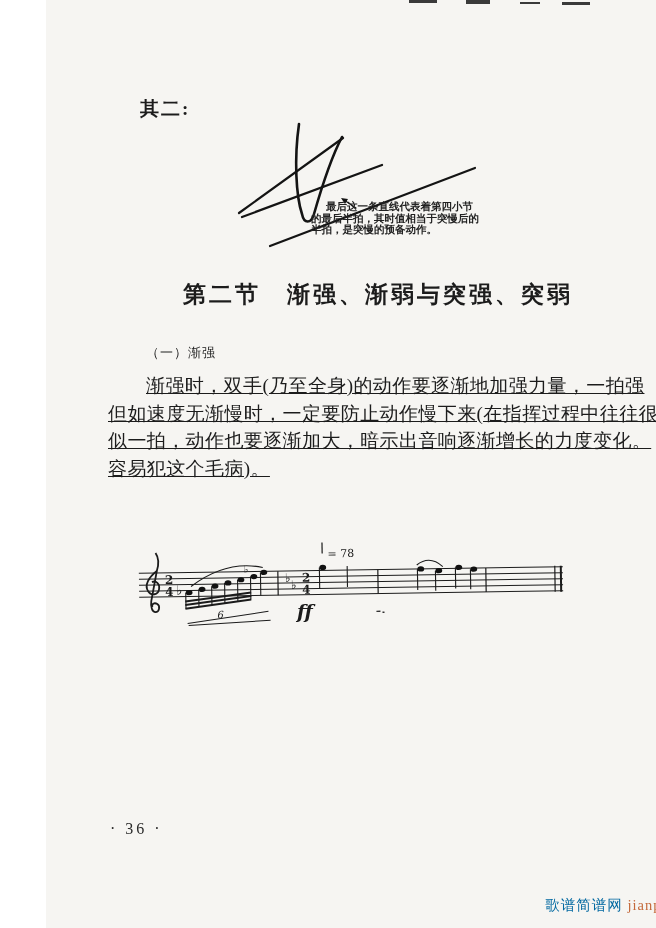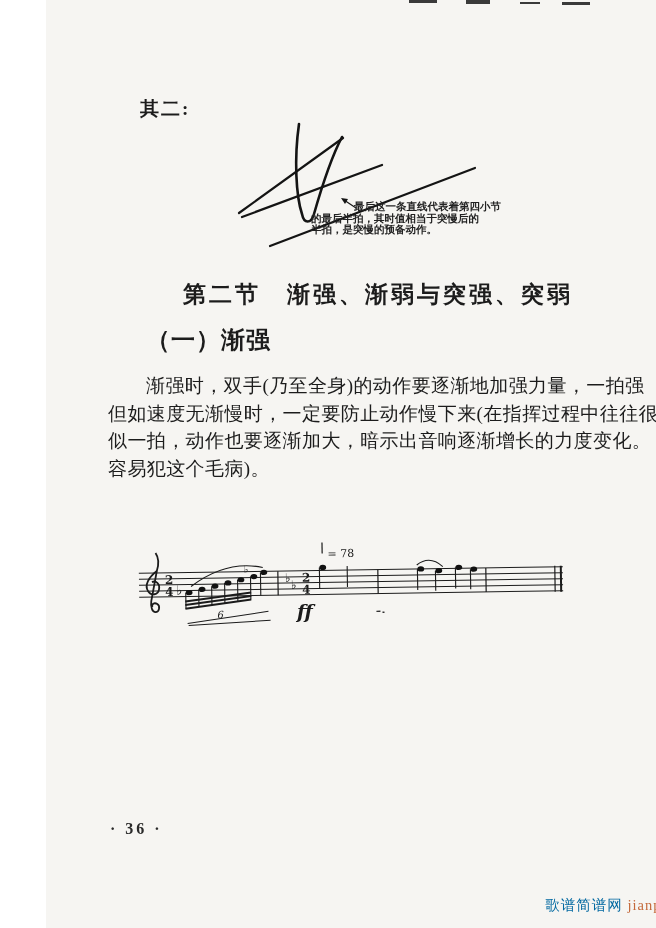--- a/index.html
+++ b/index.html
@@ -17,41 +17,41 @@
     position:absolute;left:94px;top:96px;
     font-size:19px;font-weight:bold;letter-spacing:2px;
   }
   .diagram{position:absolute;left:150px;top:114px;}
   .diagram path,.diagram line{stroke:#141414;fill:none;stroke-linecap:round;}
   .annotation{
     position:absolute;left:265px;top:201px;width:190px;
     font-size:10.5px;font-weight:bold;line-height:11.5px;
     color:#222;letter-spacing:0px;
   }
-  .annotation .l1{text-indent:15px;text-align:right;}
+  .annotation .l1{text-indent:15px;}
   .heading{
     position:absolute;left:4px;top:279px;width:656px;
     text-align:center;font-size:23px;font-weight:bold;letter-spacing:3px;
   }
   .subheading{
-    position:absolute;left:100px;top:324px;
-    font-size:24px;font-weight:bold;letter-spacing:1px;
+    position:absolute;left:100px;top:344px;
+    font-size:13px;font-weight:normal;letter-spacing:1px;
   }
   .para{position:absolute;left:62px;width:540px;font-size:19px;line-height:27.5px;letter-spacing:0.4px;}
   .para .line{white-space:nowrap;}
   .para .indent{text-indent:2em;}
-  .p1{top:372px;}
+  .p1{top:372px;text-decoration:underline;}
   .p2{top:482px;}
   .p3{top:646px;}
   .score{position:absolute;left:85px;top:540px;}
   .score line,.score path{stroke:#1b1b1b;}
   .score text{fill:#1b1b1b;font-family:"DejaVu Serif","Liberation Serif",serif;}
   .pageno{
     position:absolute;left:64px;top:820px;
-    font-size:16px;letter-spacing:3px;color:#2a2a2a;font-weight:bold;
+    font-size:16px;letter-spacing:3px;color:#2a2a2a;
   }
   .watermark{
     position:absolute;right:12px;top:896px;
     font-size:14.5px;letter-spacing:1px;
   }
   .wm-name{color:#0369a1;}
   .wm-url{color:#c4693a;}
 </style>
 </head>
 <body>

